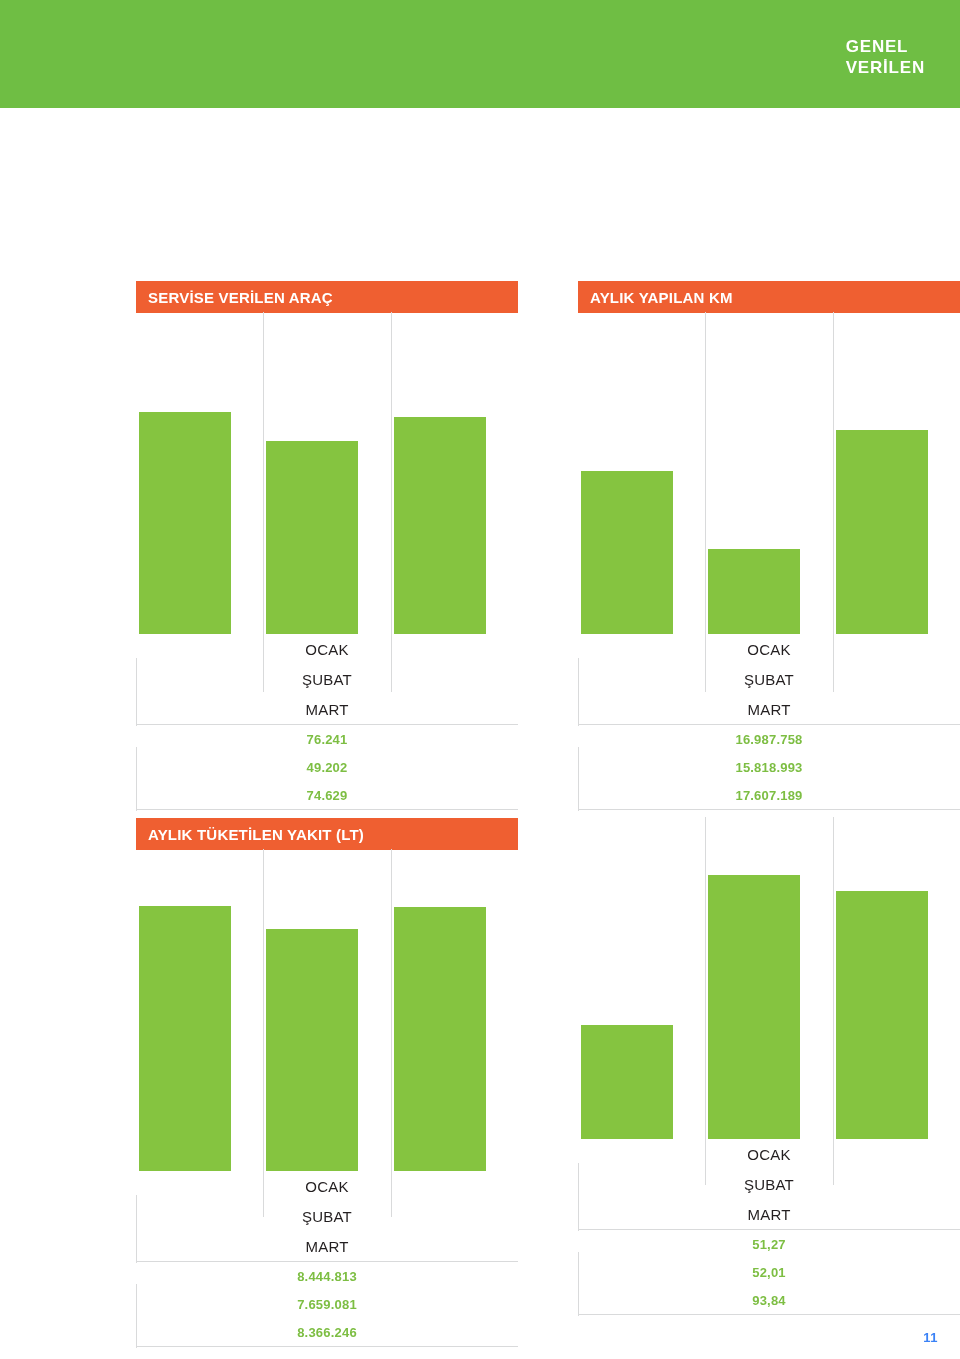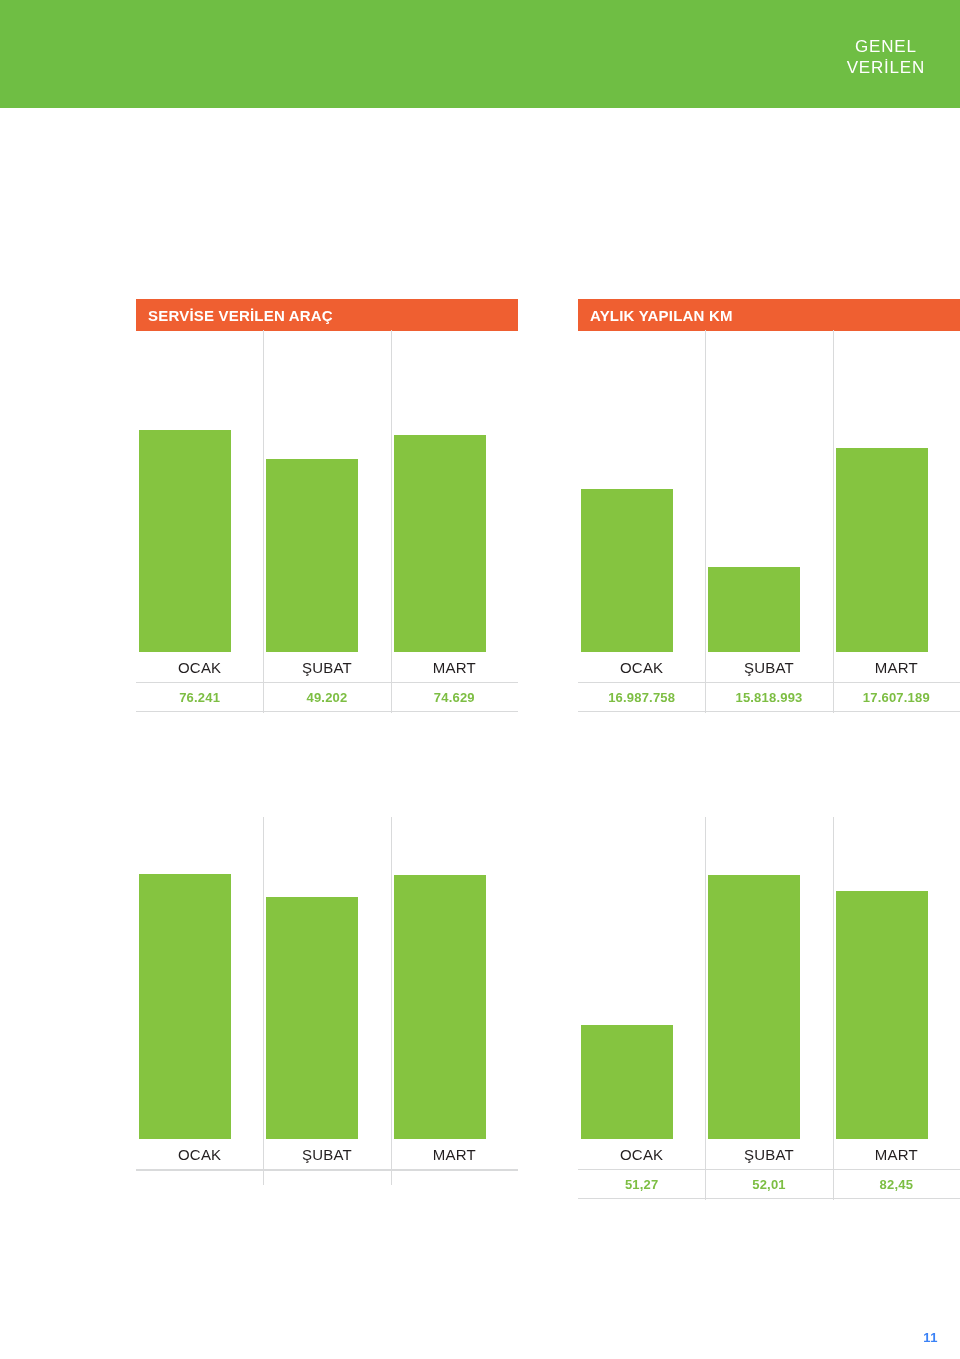--- a/index.html
+++ b/index.html
@@ -21,26 +21,26 @@
     left: 0;
     top: 0;
     width: 960px;
     height: 108px;
     background: #6FBE44;
   }
   .header-title {
     position: absolute;
     right: 35px;
     top: 36px;
-    text-align: center;
+    text-align: left;
     color: #ffffff;
     font-size: 17px;
     line-height: 21px;
     letter-spacing: 0.8px;
-    font-weight: 400;
+    font-weight: 700;
   }
   .header-title span { display: block; }
 
   
   .sheet {
     position: absolute;
     left: 0;
     top: 108px;
     width: 960px;
     height: 1251px;
@@ -54,21 +54,20 @@
   .panel.right { left: 578px; }
   .panel.row1  { top: 173px; }
   .panel.row2  { top: 710px; }
 
   
   .banner {
     position: relative;
     height: 32px;
     background: #EF5F31;
     box-sizing: border-box;
-    margin-top: 18px;
   }
   .banner-label {
     position: absolute;
     left: 12px;
     top: 50%;
     transform: translateY(-50%);
     color: #ffffff;
     font-size: 15px;
     font-weight: bold;
     letter-spacing: 0.2px;
@@ -115,20 +114,21 @@
     background: #85C440;
   }
 
   
   .table {
     position: relative;
   }
   .table-row {
     display: flex;
     position: relative;
+    flex-direction: column;
   }
   .cell {
     flex: 1 1 0;
     position: relative;
     text-align: center;
     box-sizing: border-box;
   }
   .cell .vline {
     position: absolute;
     left: 0;
@@ -247,20 +247,23 @@
       <div class="table-row row-values">
         <div class="cell"><span>16.987.758</span></div>
         <div class="cell"><span class="vline"></span><span>15.818.993</span></div>
         <div class="cell"><span class="vline"></span><span>17.607.189</span></div>
       </div>
       <div class="hline"></div>
     </div>
   </div>
 
   <div class="panel left row2">
+    <div class="banner">
+      <div class="banner-label">AYLIK TÜKETİLEN YAKIT (LT)</div>
+    </div>
     <div class="chart tall">
       <div class="chart-cols">
         <div class="chart-col">
 
           <div class="bar" style="height:265px;"></div>
         </div>
         <div class="chart-col">
           <div class="divider"></div>
           <div class="bar" style="height:242px;"></div>
         </div>
@@ -270,20 +273,25 @@
         </div>
       </div>
     </div>
     <div class="table">
       <div class="table-row row-labels">
         <div class="cell"><span>OCAK</span></div>
         <div class="cell"><span class="vline"></span><span>ŞUBAT</span></div>
         <div class="cell"><span class="vline"></span><span>MART</span></div>
       </div>
       <div class="hline"></div>
+      <div class="table-row row-values">
+        <div class="cell"><span>8.444.813</span></div>
+        <div class="cell"><span class="vline"></span><span>7.659.081</span></div>
+        <div class="cell"><span class="vline"></span><span>8.366.246</span></div>
+      </div>
       <div class="hline"></div>
     </div>
   </div>
 
   <div class="panel right row2">
     <div class="chart tall">
       <div class="chart-cols">
         <div class="chart-col">
 
           <div class="bar" style="height:114px;"></div>
@@ -301,20 +309,20 @@
     <div class="table">
       <div class="table-row row-labels">
         <div class="cell"><span>OCAK</span></div>
         <div class="cell"><span class="vline"></span><span>ŞUBAT</span></div>
         <div class="cell"><span class="vline"></span><span>MART</span></div>
       </div>
       <div class="hline"></div>
       <div class="table-row row-values">
         <div class="cell"><span>51,27</span></div>
         <div class="cell"><span class="vline"></span><span>52,01</span></div>
-        <div class="cell"><span class="vline"></span><span>82,45</span></div>
+        <div class="cell"><span class="vline"></span><span>93,84</span></div>
       </div>
       <div class="hline"></div>
     </div>
   </div>
 
   <div class="page-number">11</div>
 </div>
 
 </body></html>

